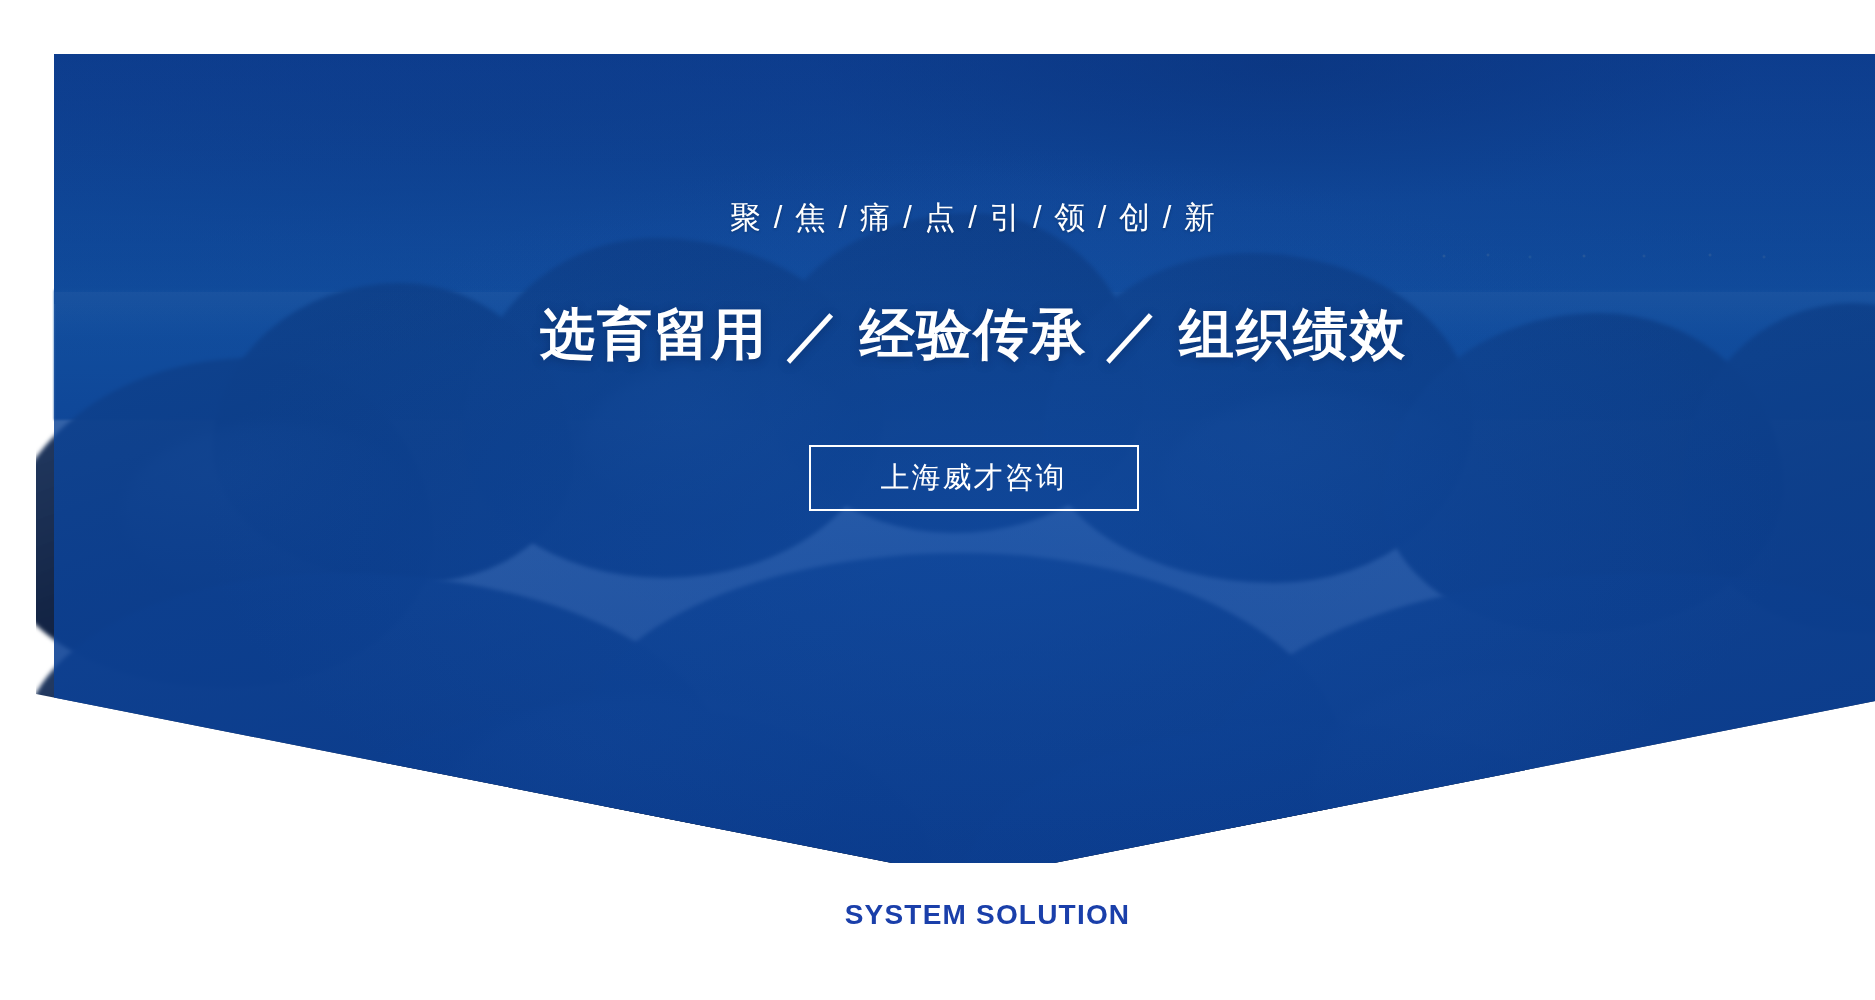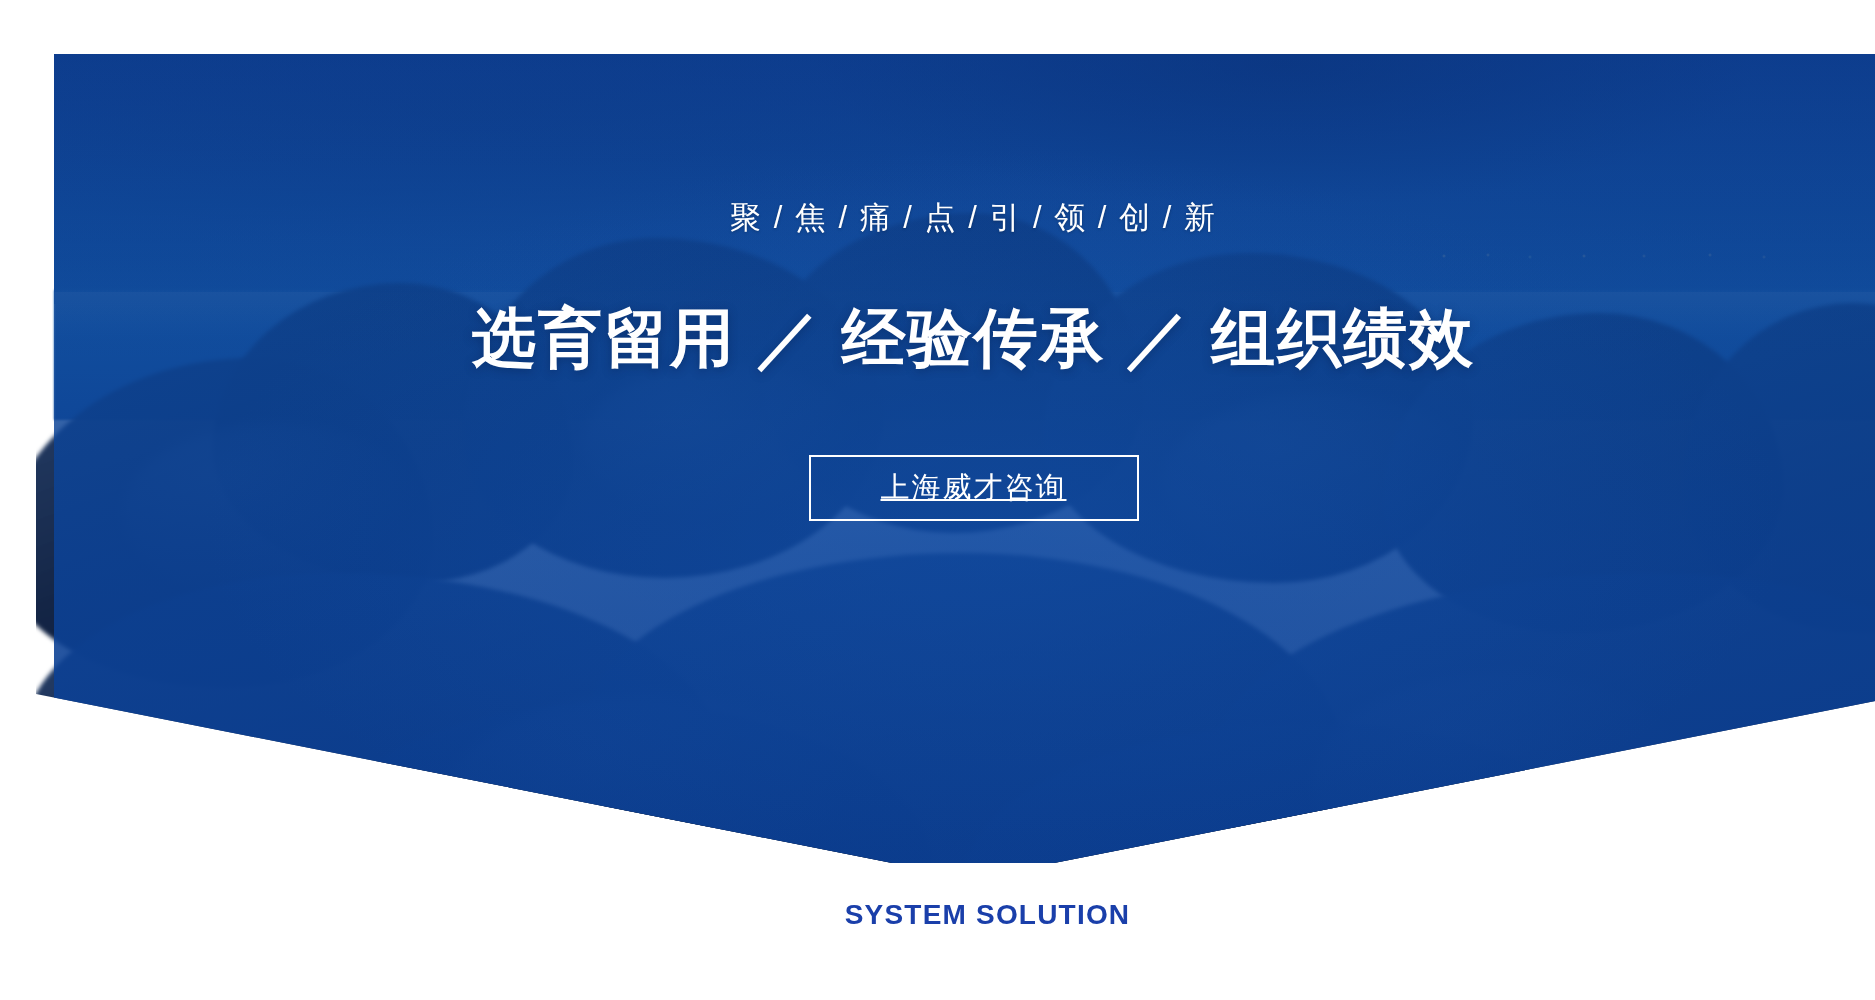--- a/index.html
+++ b/index.html
@@ -115,41 +115,40 @@
     font-weight:500;
     letter-spacing:2px;
     line-height:1;
     text-shadow:0 1px 3px rgba(0,0,0,.25);
     white-space:nowrap;
   }
 
   .headline {
     margin-top:63px;
     color:#ffffff;
-    font-size:64px;
+    font-size:55px;
     font-weight:bold;
     letter-spacing:2px;
     line-height:1.06;
     white-space:nowrap;
     text-shadow:0 2px 10px rgba(4,24,62,.35);
   }
 
   .cta {
     margin-top:73px;
     display:inline-flex;
     align-items:center; justify-content:center;
     width:330px; height:66px;
     border:2px solid #ffffff;
     color:#ffffff;
     font-size:29px;
     letter-spacing:2px;
     background:transparent;
     cursor:pointer;
     white-space:nowrap;
-    text-decoration:underline;
   }
 
   
   .footer {
     position:absolute;
     left:0; bottom:0; width:1875px; height:155px;
     display:flex; align-items:center; justify-content:center;
     background:#ffffff;
     padding-left:28px;
   }

